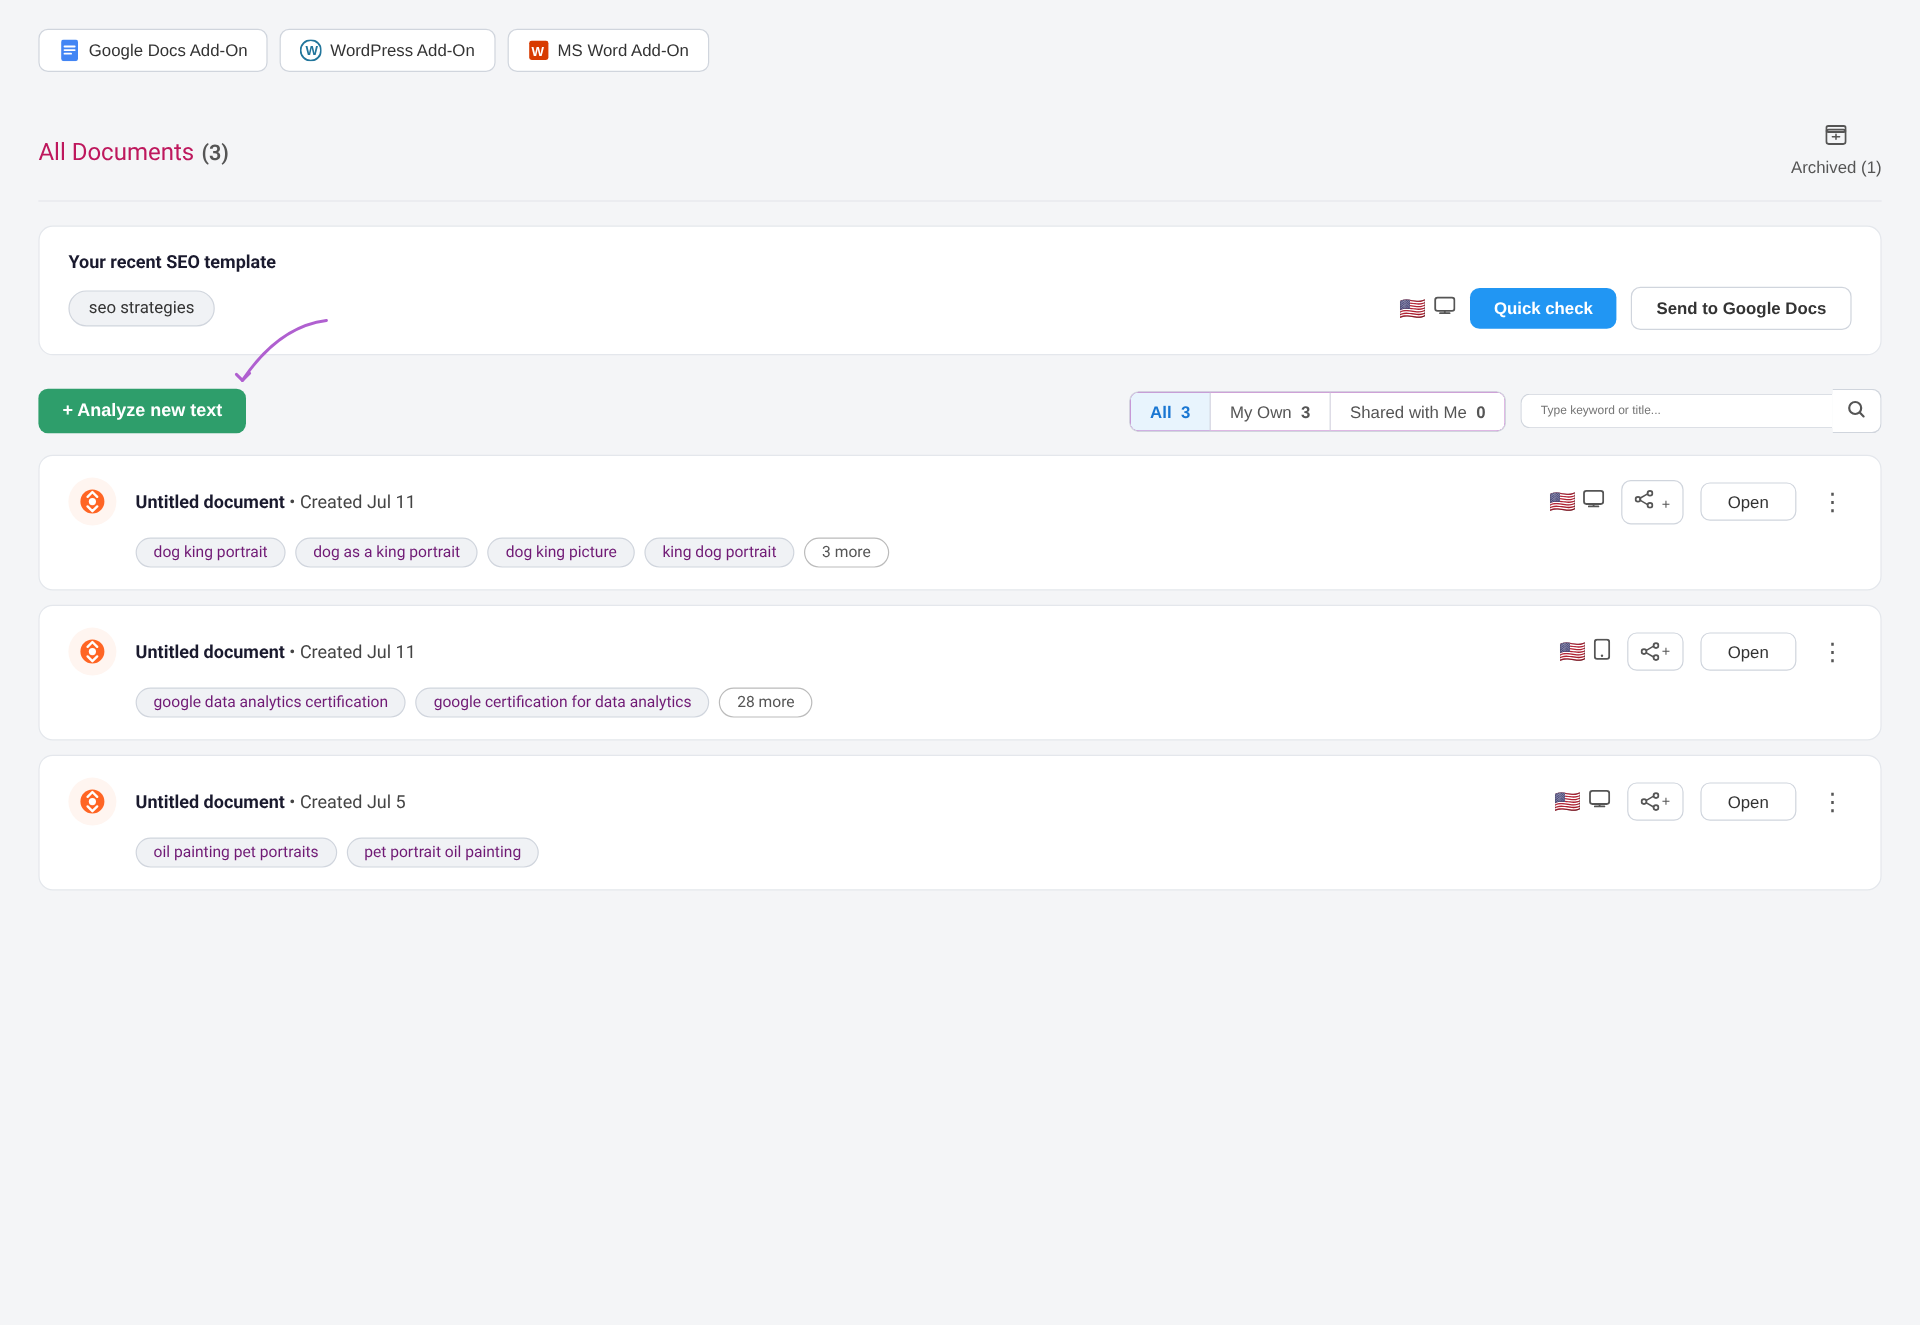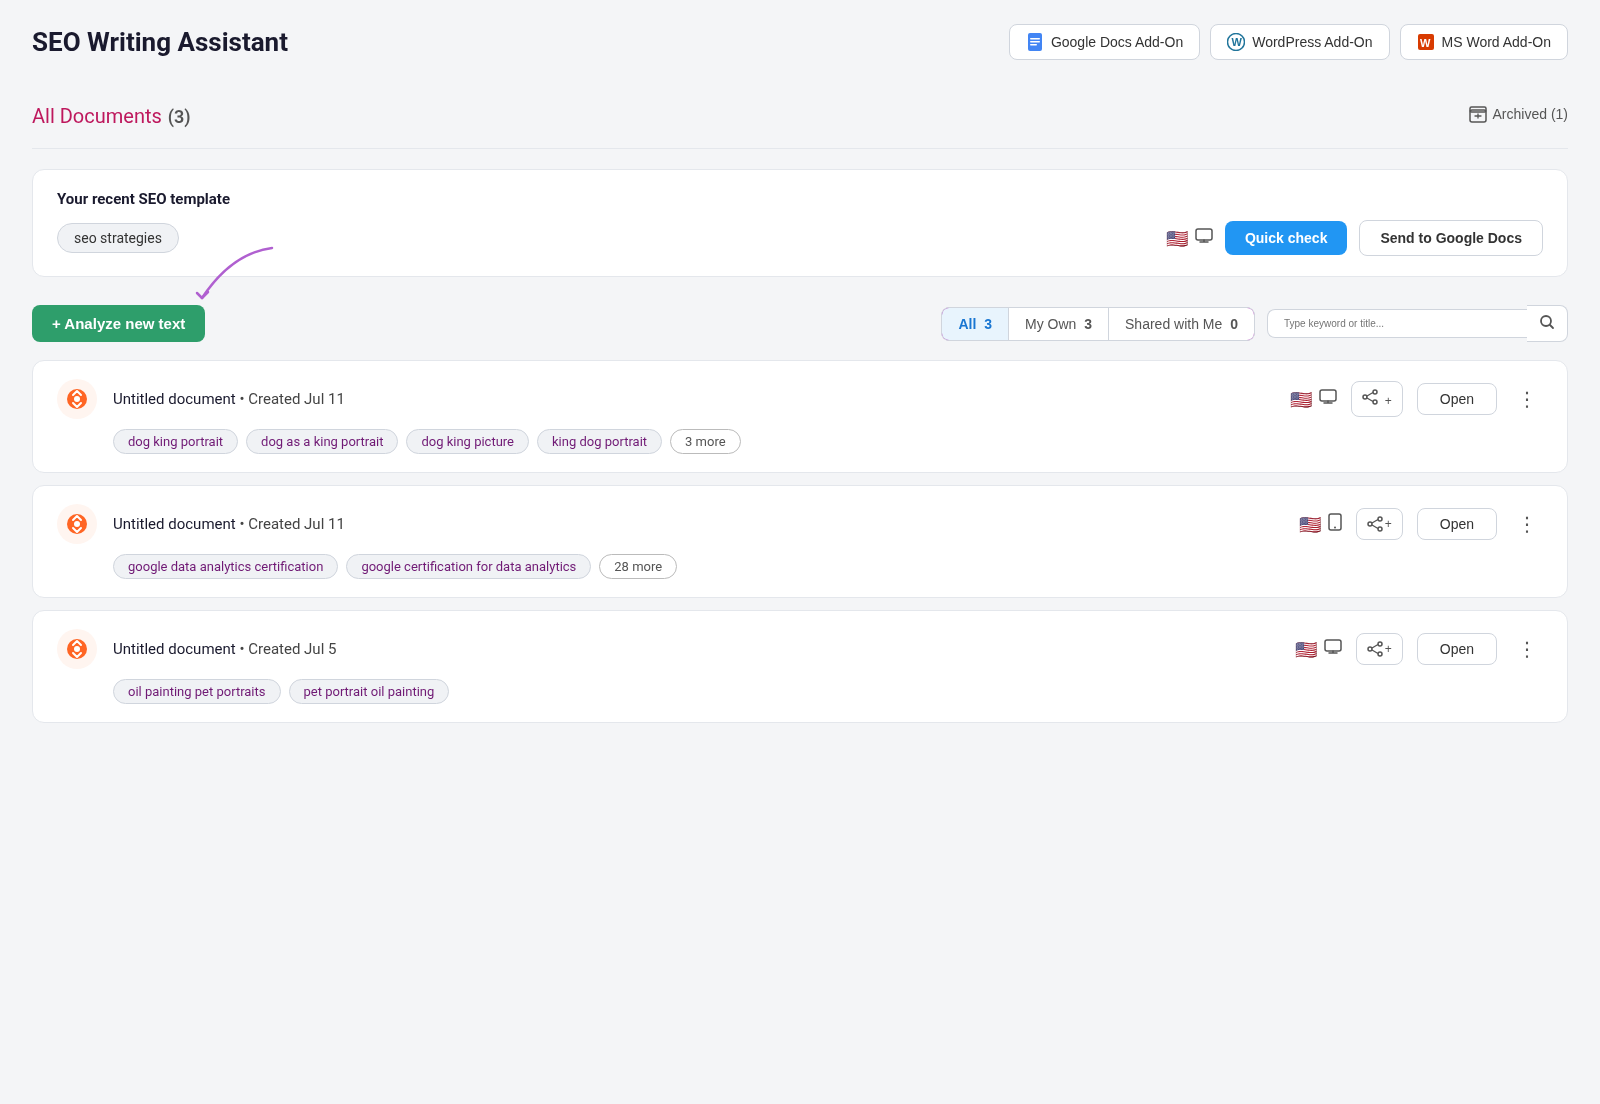--- a/index.html
+++ b/index.html
@@ -70,26 +70,28 @@
       justify-content: space-between;
       margin-bottom: 20px;
     }
     .all-docs-title {
       font-size: 20px;
       font-weight: 400;
       color: #be185d;
     }
     .archived-btn {
       display: flex;
+      align-items: center;
       gap: 6px;
       font-size: 14px;
       color: #555;
       cursor: pointer;
       background: none;
       border: none;
+      flex-direction: column;
     }
     
     .template-card {
       background: #fff;
       border: 1.5px solid #e4e7ec;
       border-radius: 12px;
       padding: 20px 24px;
       margin-bottom: 28px;
     }
     .template-row {
@@ -252,21 +254,21 @@
       display: flex;
       align-items: center;
       justify-content: center;
       flex-shrink: 0;
     }
     .doc-meta {
       font-size: 15px;
       color: #444;
     }
     .doc-meta strong {
-      font-weight: 400;
+      font-weight: 700;
       color: #1a1a2e;
     }
     .doc-tags {
       display: flex;
       flex-wrap: wrap;
       gap: 8px;
       margin-left: 56px;
     }
     .doc-tag {
       background: #f0f2f5;
@@ -333,21 +335,20 @@
       pointer-events: none;
       overflow: visible;
     }
   </style>
 </head>
 <body>
 
 <div class="page-wrapper">
 
   <div class="header">
-    <h1 class="header-title">SEO Writing Assistant</h1>
     <div class="header-buttons">
 
       <button class="addon-btn">
         <span class="addon-icon">
           <svg width="18" height="18" viewBox="0 0 18 18" fill="none">
             <rect x="2" y="0" width="14" height="18" rx="2" fill="#4285F4"></rect>
             <rect x="4" y="5" width="10" height="1.5" rx="0.75" fill="white"></rect>
             <rect x="4" y="8" width="10" height="1.5" rx="0.75" fill="white"></rect>
             <rect x="4" y="11" width="7" height="1.5" rx="0.75" fill="white"></rect>
           </svg>

